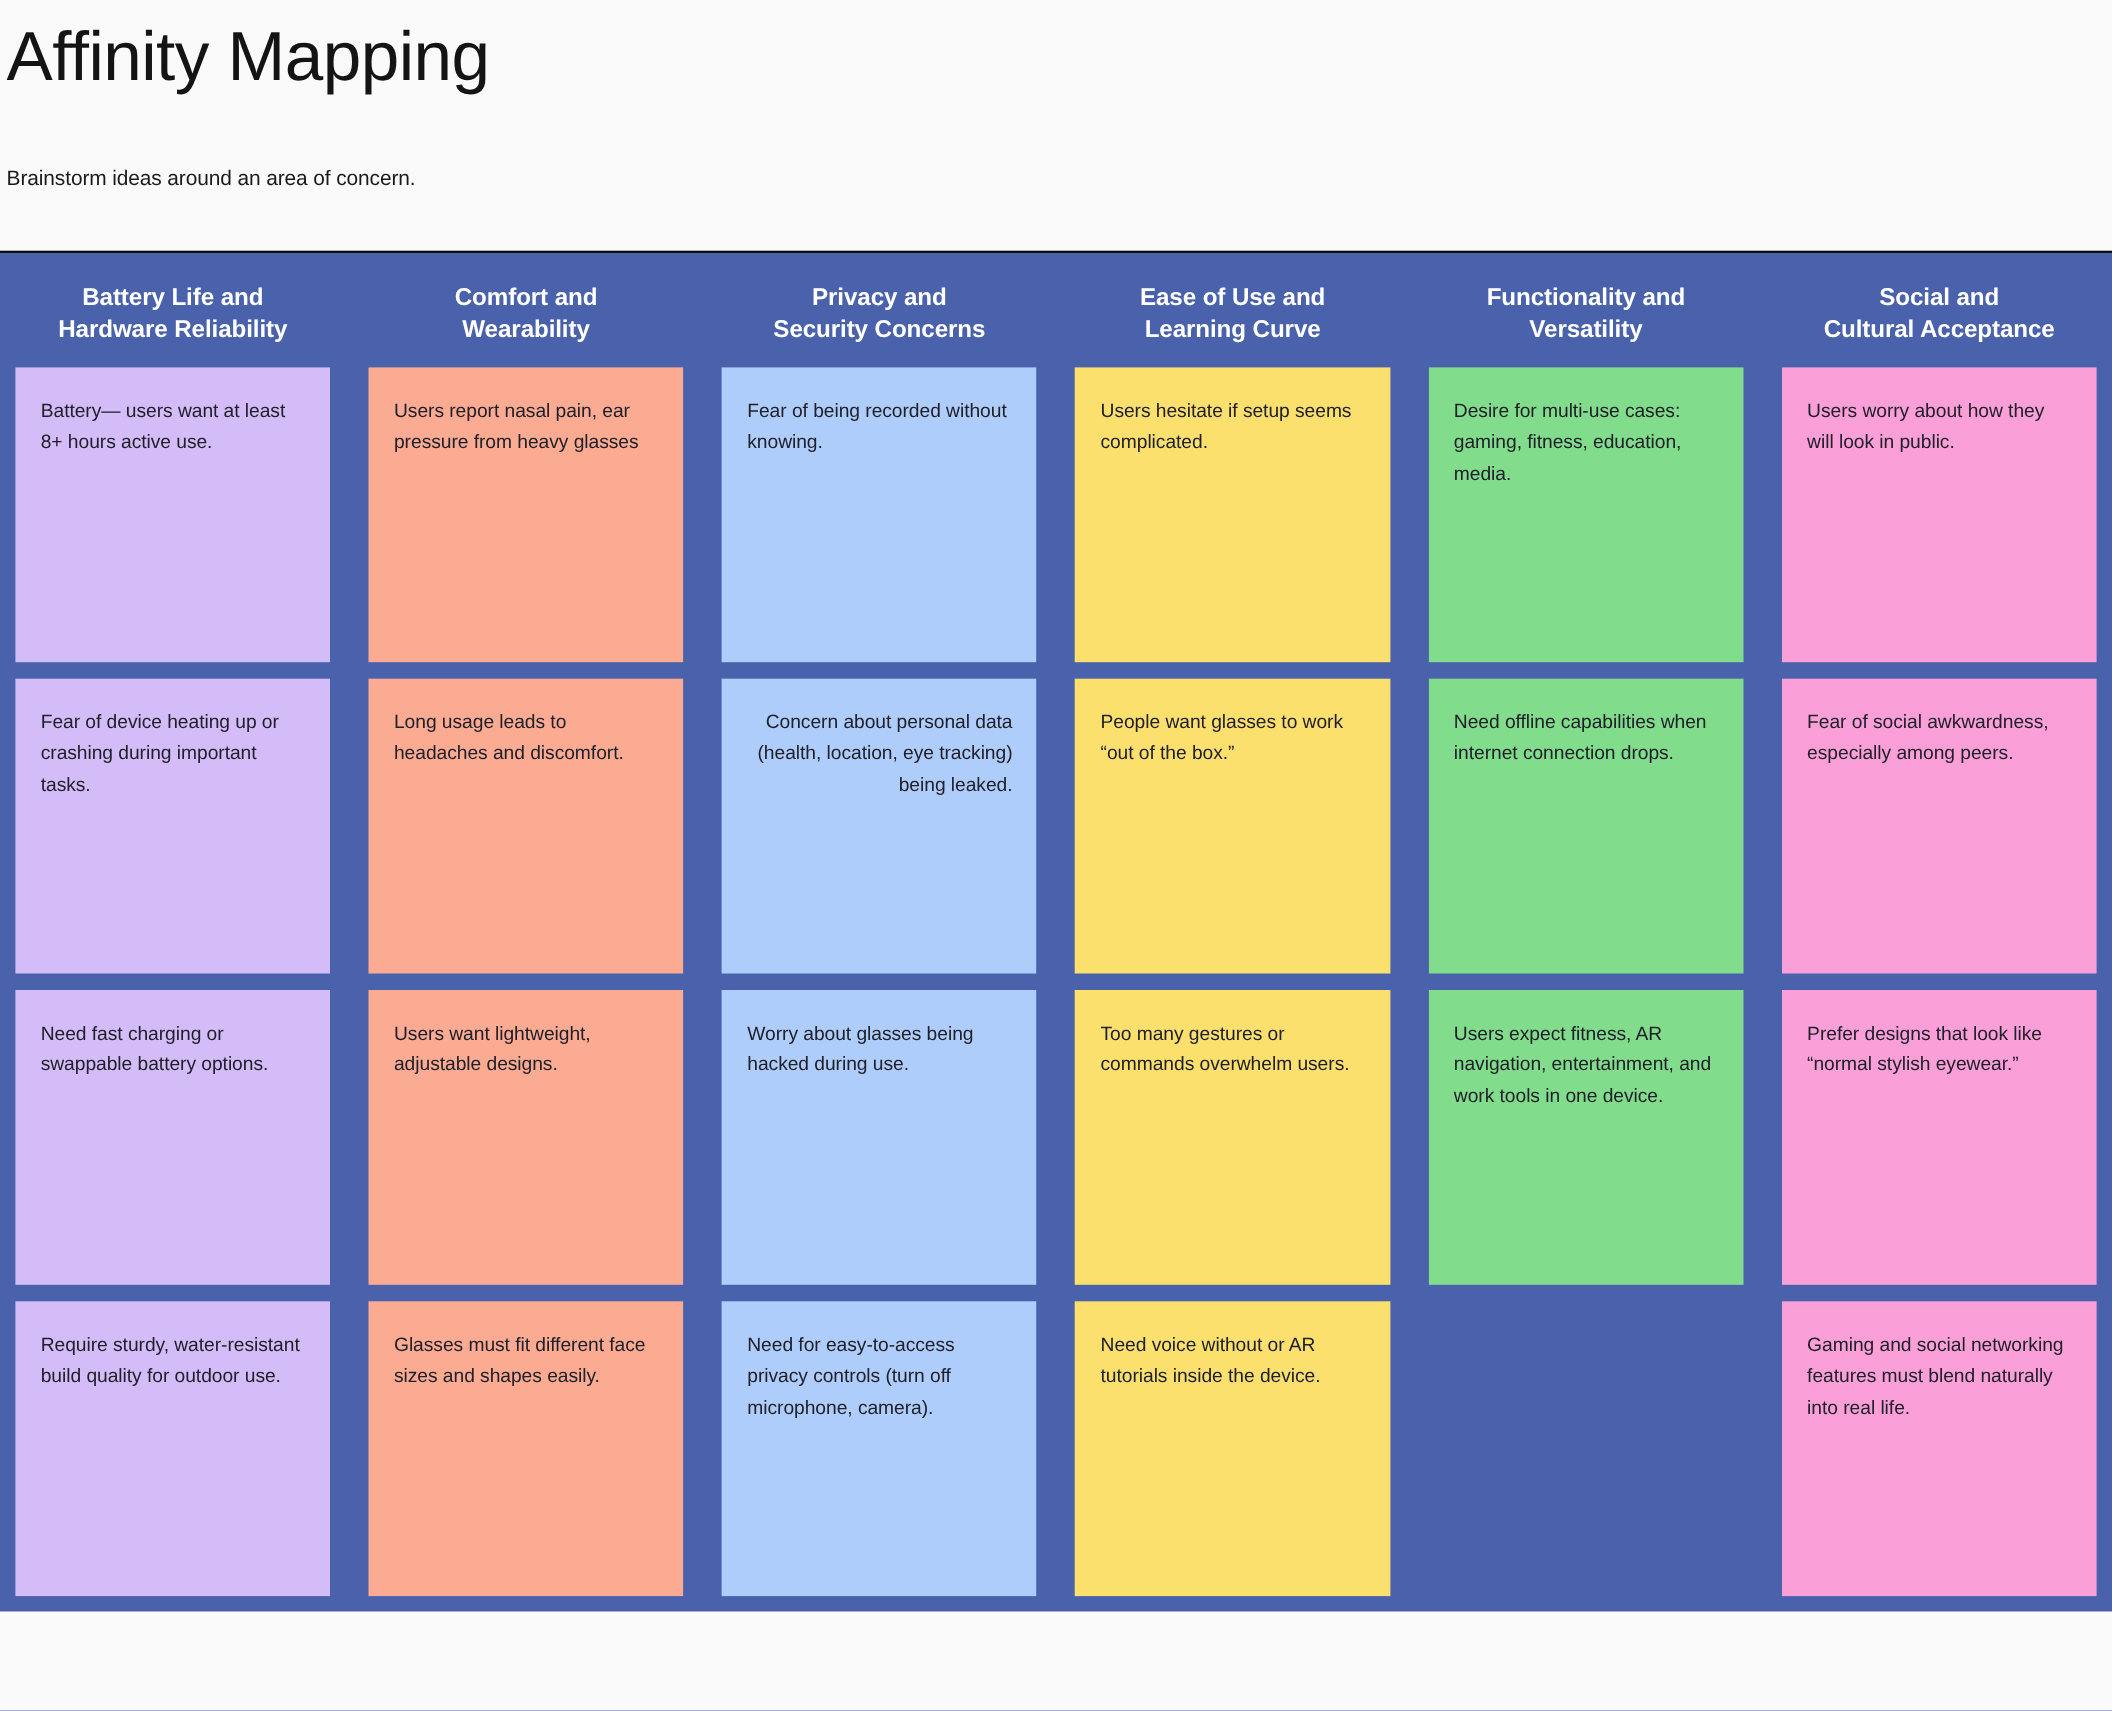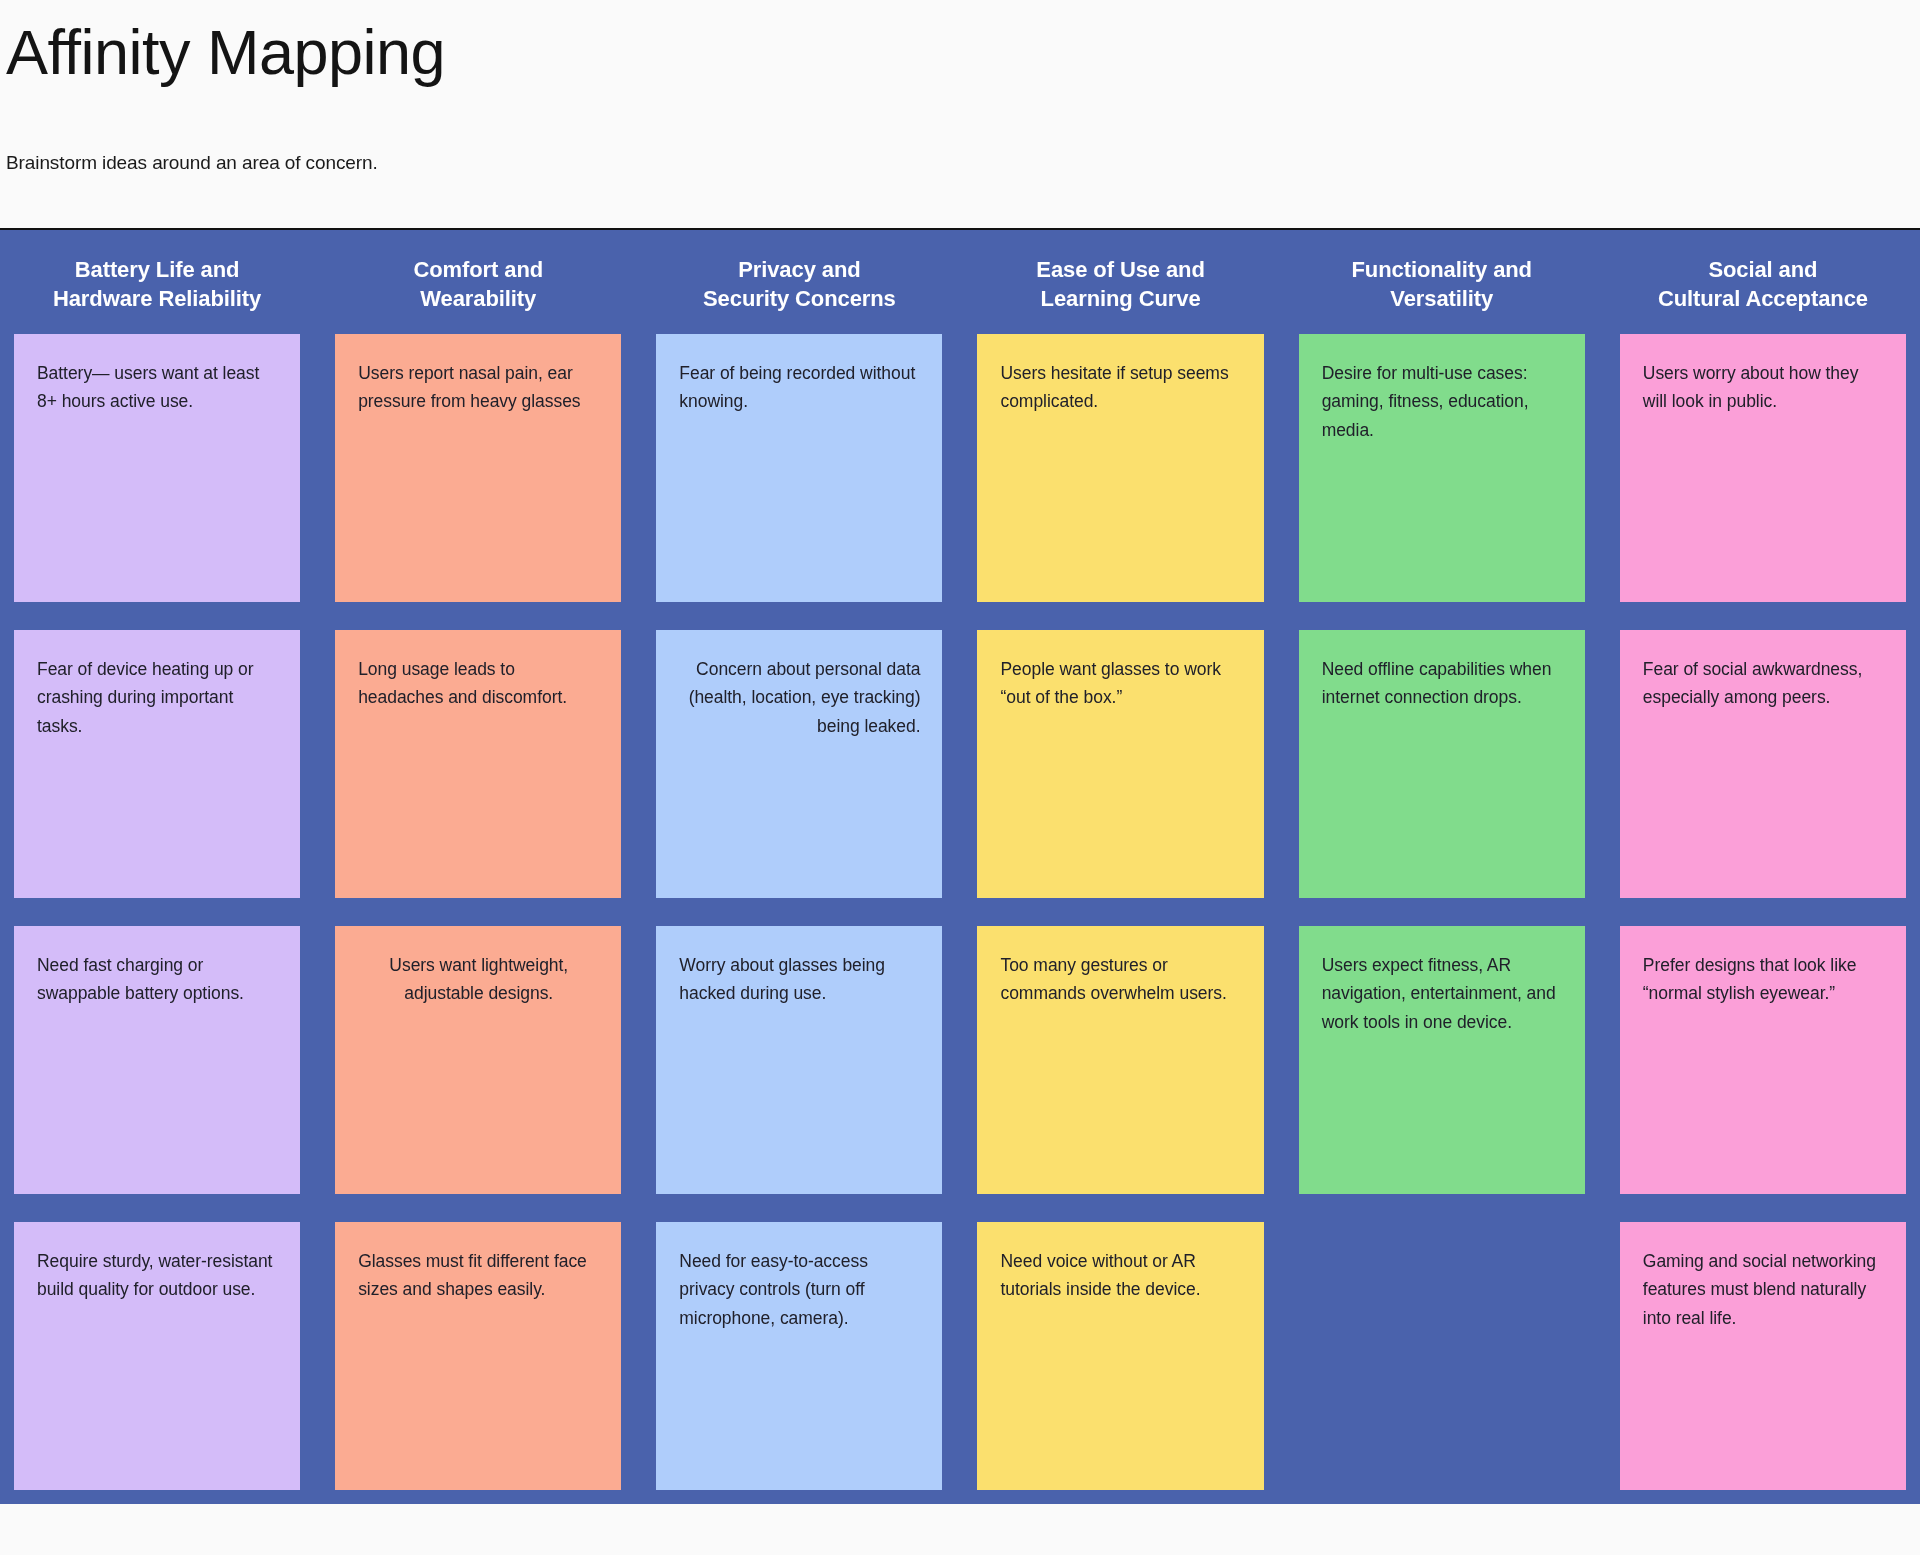--- a/index.html
+++ b/index.html
@@ -73,21 +73,21 @@
     line-height: 1.33;
     letter-spacing: -0.1px;
     padding: 7px 0 16px 0;
     min-height: 86px;
     white-space: pre-line;
   }
 
   .notes {
     display: flex;
     flex-direction: column;
-    gap: 28px;
+    gap: 15px;
   }
 
   .note {
     height: 268px;
     padding: 25px 22px 18px 23px;
     font-size: 17.5px;
     line-height: 1.62;
     color: #20202a;
     letter-spacing: -0.05px;
     overflow: hidden;
@@ -118,21 +118,21 @@
           <div class="note" style="background: rgb(212, 188, 249);">Need fast charging or swappable battery options.</div>
           <div class="note" style="background: rgb(212, 188, 249);">Require sturdy, water-resistant build quality for outdoor use.</div>
         </div>
       </div>
       <div class="column">
         <div class="column-header">Comfort and
 Wearability</div>
         <div class="notes">
           <div class="note" style="background: rgb(251, 171, 146);">Users report nasal pain, ear pressure from heavy glasses</div>
           <div class="note" style="background: rgb(251, 171, 146);">Long usage leads to headaches and discomfort.</div>
-          <div class="note" style="background: rgb(251, 171, 146); text-align: center;">Users want lightweight, adjustable designs.</div>
+          <div class="note" style="background: rgb(251, 171, 146);">Users want lightweight, adjustable designs.</div>
           <div class="note" style="background: rgb(251, 171, 146);">Glasses must fit different face sizes and shapes easily.</div>
         </div>
       </div>
       <div class="column">
         <div class="column-header">Privacy and
 Security Concerns</div>
         <div class="notes">
           <div class="note" style="background: rgb(175, 205, 251);">Fear of being recorded without knowing.</div>
           <div class="note" style="background: rgb(175, 205, 251); text-align: right;">Concern about personal data (health, location, eye tracking) being leaked.</div>
           <div class="note" style="background: rgb(175, 205, 251);">Worry about glasses being hacked during use.</div>

